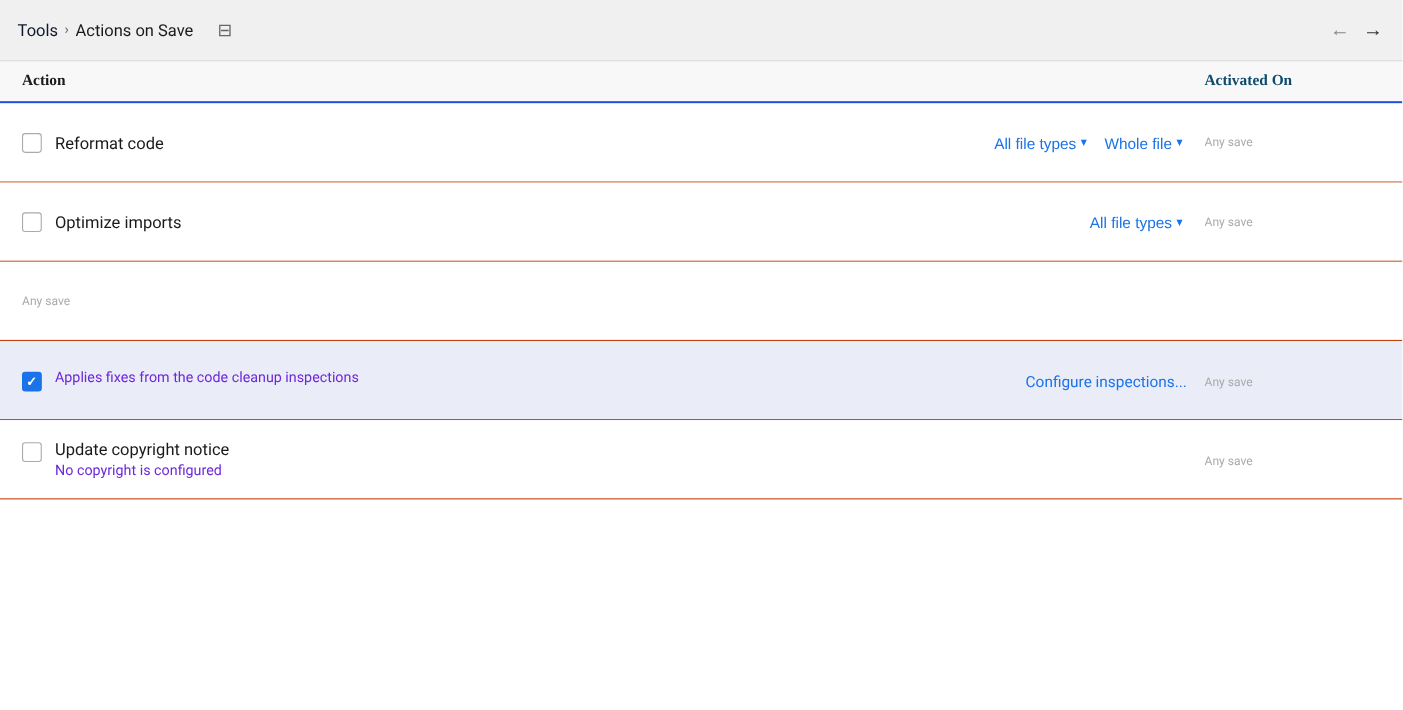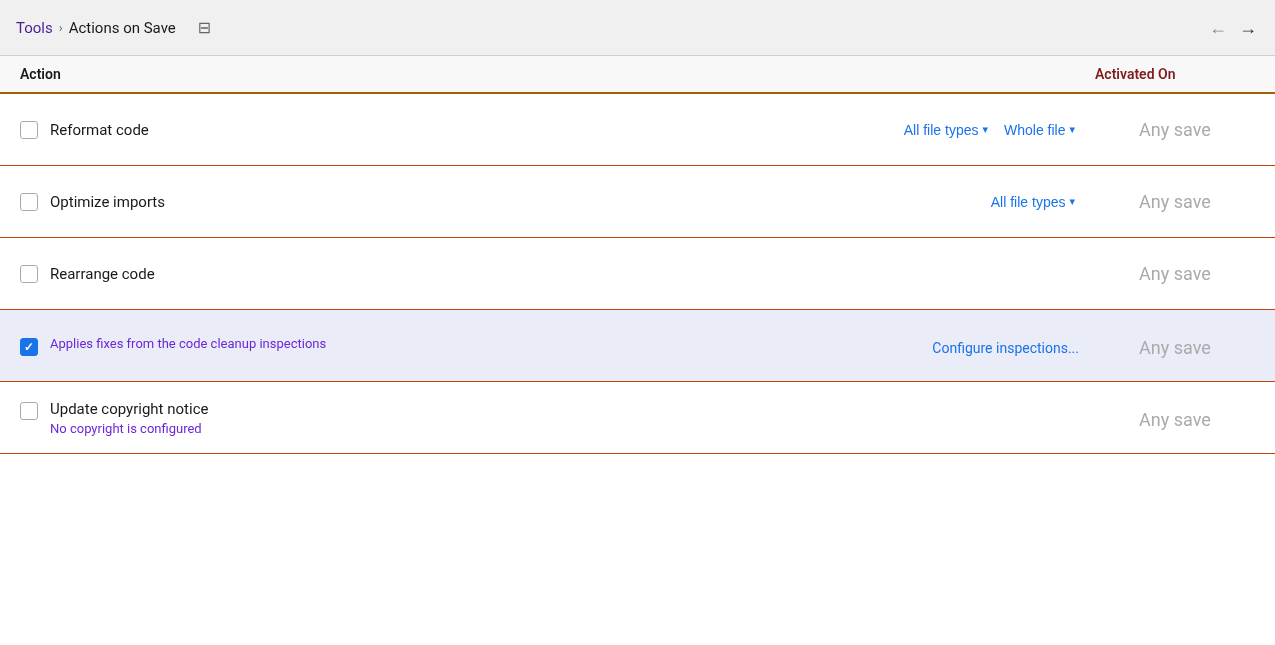--- a/index.html
+++ b/index.html
@@ -37,21 +37,21 @@
 
     .breadcrumb {
       display: flex;
       align-items: center;
       gap: 6px;
       font-size: 14px;
       color: #333;
     }
 
     .breadcrumb-tools {
-      color: #4c1d95;
+      color: #0f172a;
       font-size: 15px;
     }
 
     .breadcrumb-separator {
       color: #666;
       font-size: 13px;
     }
 
     .breadcrumb-current {
       font-size: 15px;
@@ -159,36 +159,37 @@
       margin-right: 16px;
     }
 
     .table-container {
       width: 100%;
     }
 
     .col-header-row {
       display: flex;
       padding: 10px 20px;
-      border-bottom: 2px solid #a16207;
+      border-bottom: 2px solid #1d4ed8;
       background: #f8f8f8;
+      font-family: Liberation Serif, serif;
     }
 
     .col-action-header {
       flex: 1;
       font-size: 14px;
       font-weight: 600;
       color: #1a1a1a;
     }
 
     .col-activated-header {
       width: 160px;
       font-size: 14px;
       font-weight: 600;
-      color: #7f1d1d;
+      color: #0c4a6e;
     }
 
     .data-row {
       display: flex;
       padding: 0 20px;
       border-bottom: 1px solid #c2410c;
       align-items: center;
       min-height: 72px;
       background: #ffffff;
     }
@@ -199,24 +200,23 @@
 
     .data-row-action {
       flex: 1;
       display: flex;
       align-items: center;
       gap: 0;
     }
 
     .data-row-activated {
       width: 160px;
-      font-size: 18px;
+      font-size: 11px;
       color: #aaa;
       flex-shrink: 0;
-      text-align: center;
     }
 
     .action-content {
       display: flex;
       align-items: center;
       gap: 12px;
       flex: 1;
     }
 
     .action-title {
@@ -301,27 +301,20 @@
                 <span>All file types</span>
                 <span class="chevron">▾</span>
               </button>
             </div>
           </div>
         </div>
         <div class="data-row-activated">Any save</div>
       </div>
 
       <div class="data-row">
-        <div class="data-row-action">
-          <div class="action-content">
-            <div class="checkbox"></div>
-            <span class="action-title">Rearrange code</span>
-            <div class="spacer"></div>
-          </div>
-        </div>
         <div class="data-row-activated">Any save</div>
       </div>
 
       <div class="data-row highlighted">
         <div class="data-row-action">
           <div class="action-content" style="align-items: flex-start; padding: 4px 0;">
             <div class="checkbox checked" style="margin-top: 2px;"></div>
             <div class="action-title-wrap">
               <span class="action-subtitle">Applies fixes from the code cleanup inspections</span>
             </div>

